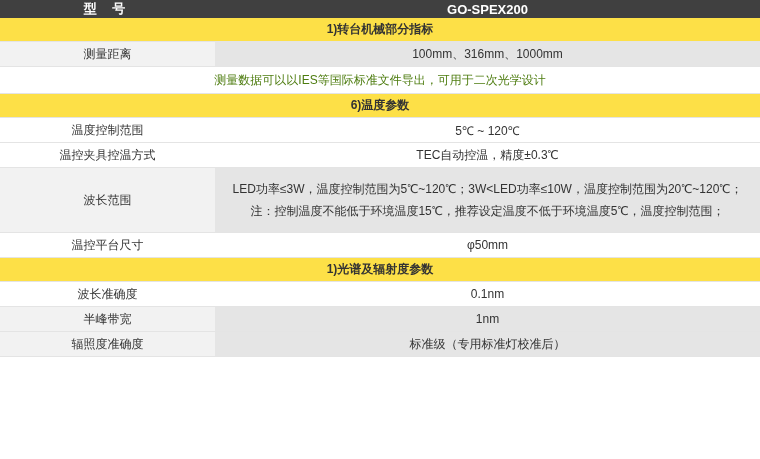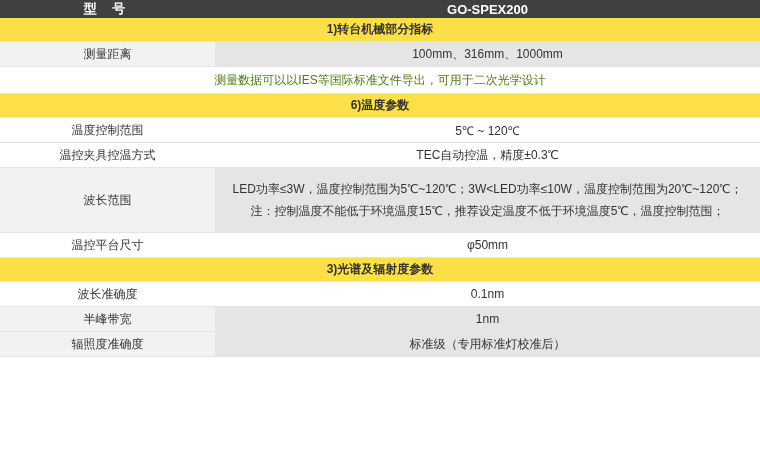--- a/index.html
+++ b/index.html
@@ -137,21 +137,21 @@
         <span class="line">LED功率≤3W，温度控制范围为5℃~120℃；3W&lt;LED功率≤10W，温度控制范围为20℃~120℃；</span>
         <span class="line">注：控制温度不能低于环境温度15℃，推荐设定温度不低于环境温度5℃，温度控制范围；</span>
       </td>
     </tr>
     <tr>
       <td class="label">温控平台尺寸</td>
       <td class="value">φ50mm</td>
     </tr>
 
     <tr class="section-row">
-      <td colspan="2">3)光谱及辐射度参数</td>
+      <td colspan="2">1)光谱及辐射度参数</td>
     </tr>
     <tr>
       <td class="label">波长准确度</td>
       <td class="value">0.1nm</td>
     </tr>
     <tr>
       <td class="label shaded">半峰带宽</td>
       <td class="value shaded">1nm</td>
     </tr>
     <tr>

